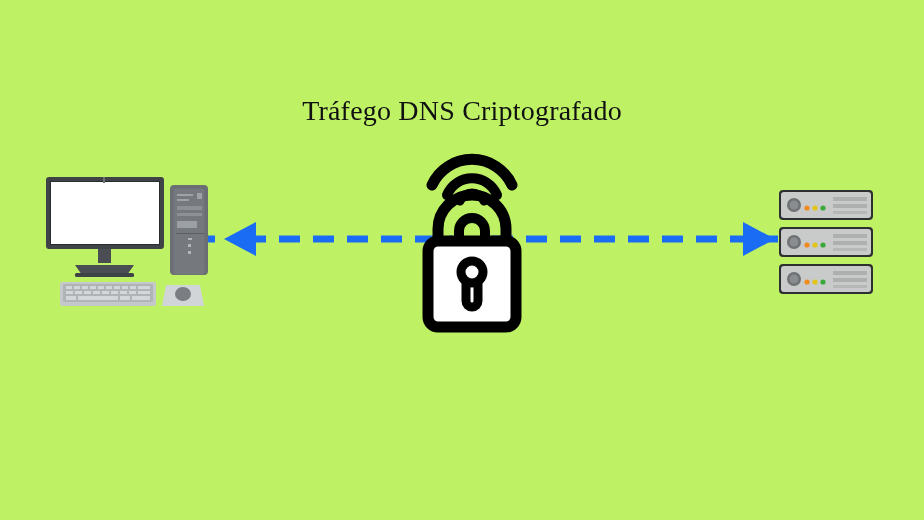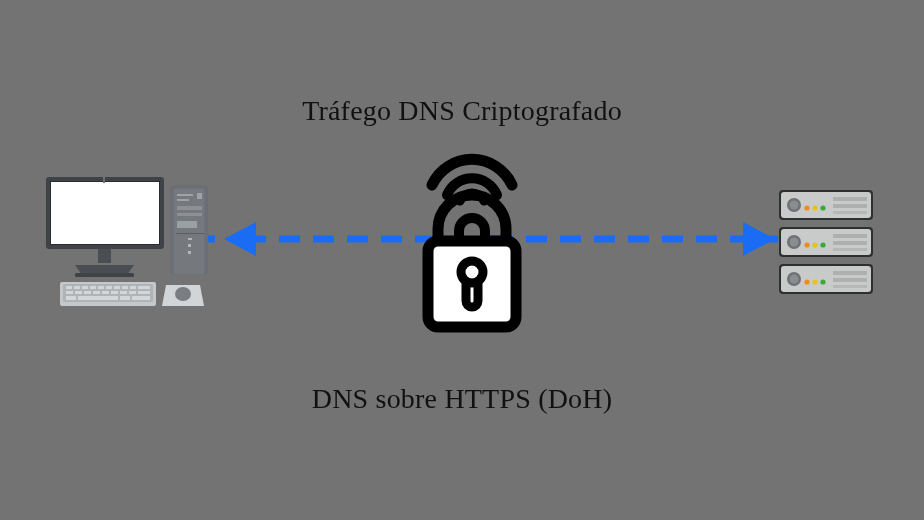--- a/index.html
+++ b/index.html
@@ -7,21 +7,21 @@
     padding: 0;
     background: #ffffff;
   }
   body {
     font-family: "Liberation Serif", serif;
   }
   #stage {
     position: relative;
     width: 924px;
     height: 520px;
-    background: #737373;
+    background: #bef264;
     overflow: hidden;
   }
   .label {
     position: absolute;
     width: 100%;
     text-align: center;
     color: #111111;
     font-family: "Liberation Serif", serif;
     font-weight: 400;
     letter-spacing: 0.2px;
@@ -187,15 +187,14 @@
         <circle cx="32" cy="94" r="2.6" fill="#ef8a1e"></circle>
         <circle cx="40" cy="94" r="2.6" fill="#e2c517"></circle>
         <circle cx="48" cy="94" r="2.6" fill="#3aa83a"></circle>
         <rect x="58" y="83" width="34" height="4" fill="#aeb0b0"></rect>
         <rect x="58" y="90" width="34" height="4" fill="#aeb0b0"></rect>
         <rect x="58" y="97" width="34" height="3" fill="#b6b8b8"></rect>
       </g>
     </svg>
   </div>
 
-  <div class="label" id="title-bottom">DNS sobre HTTPS (DoH)</div>
 
 </div>
 
 </body></html>

